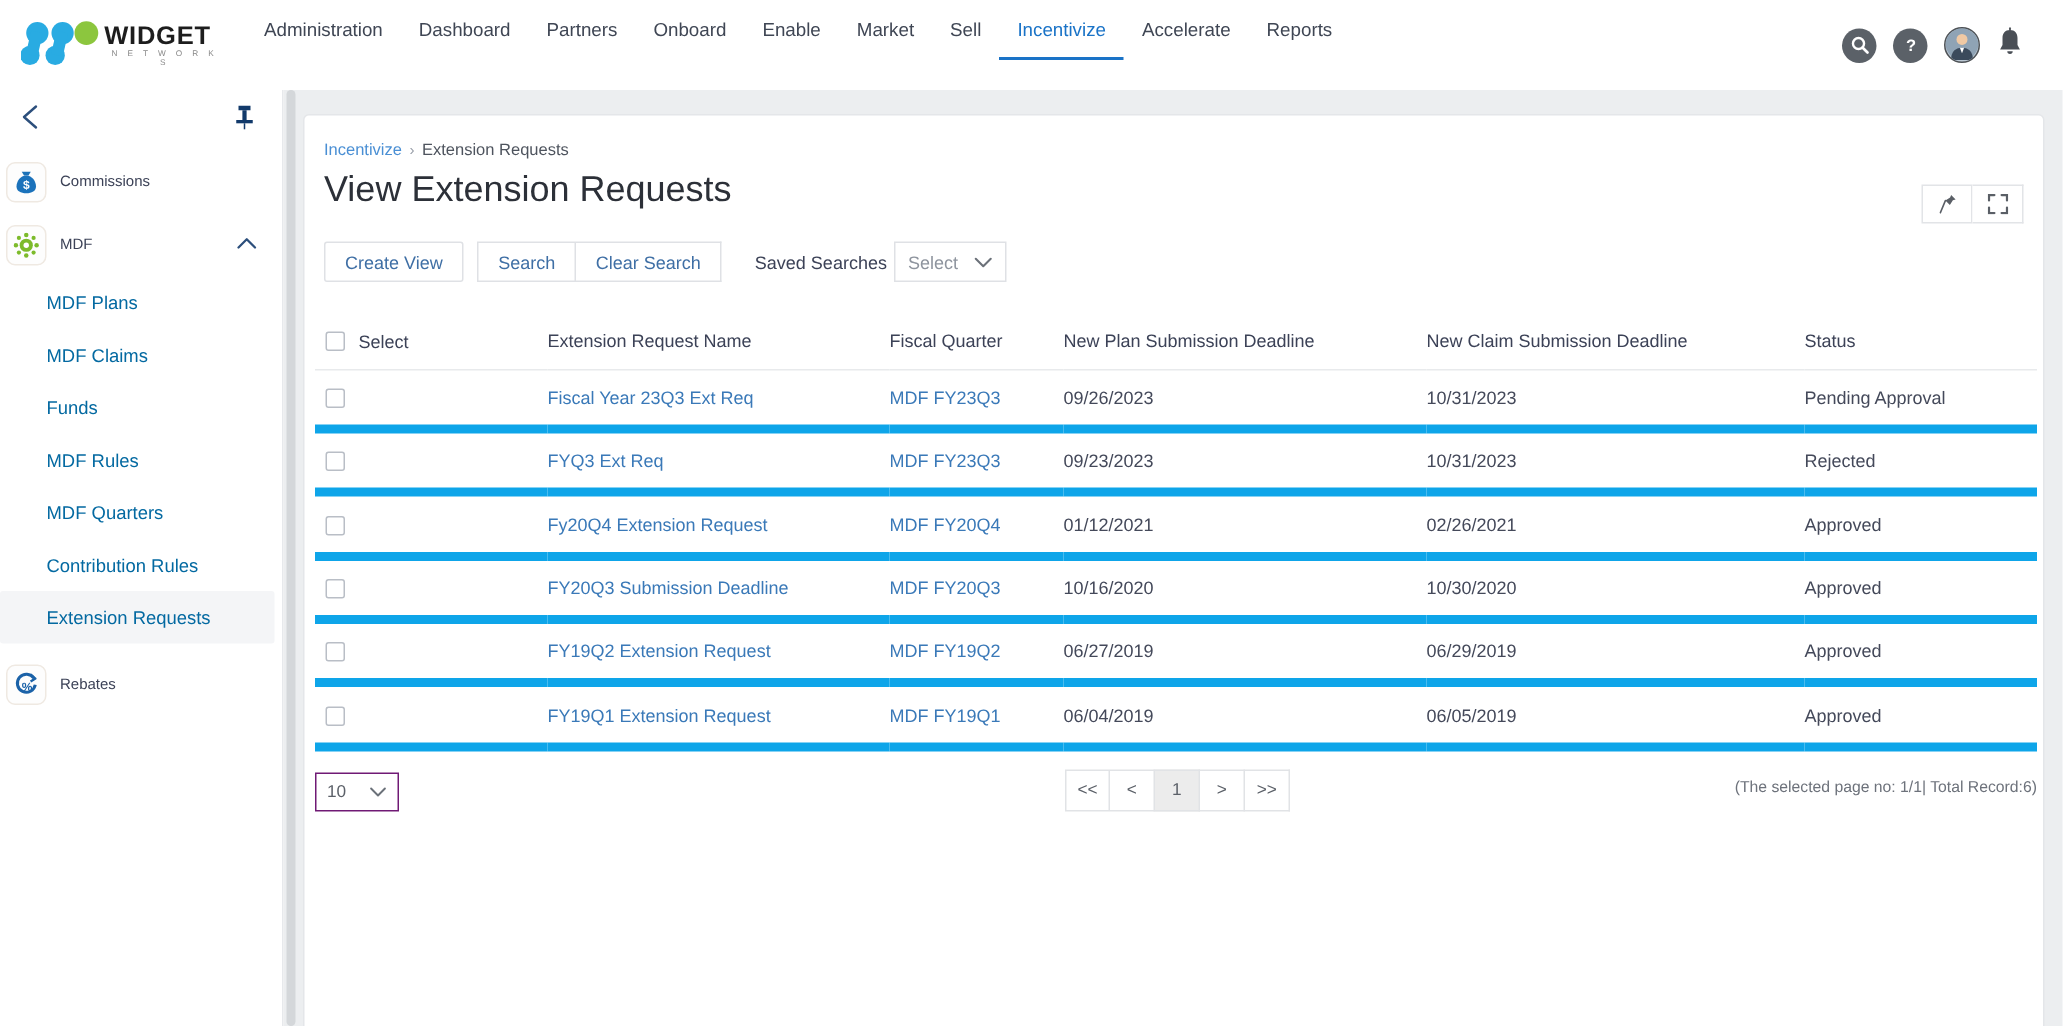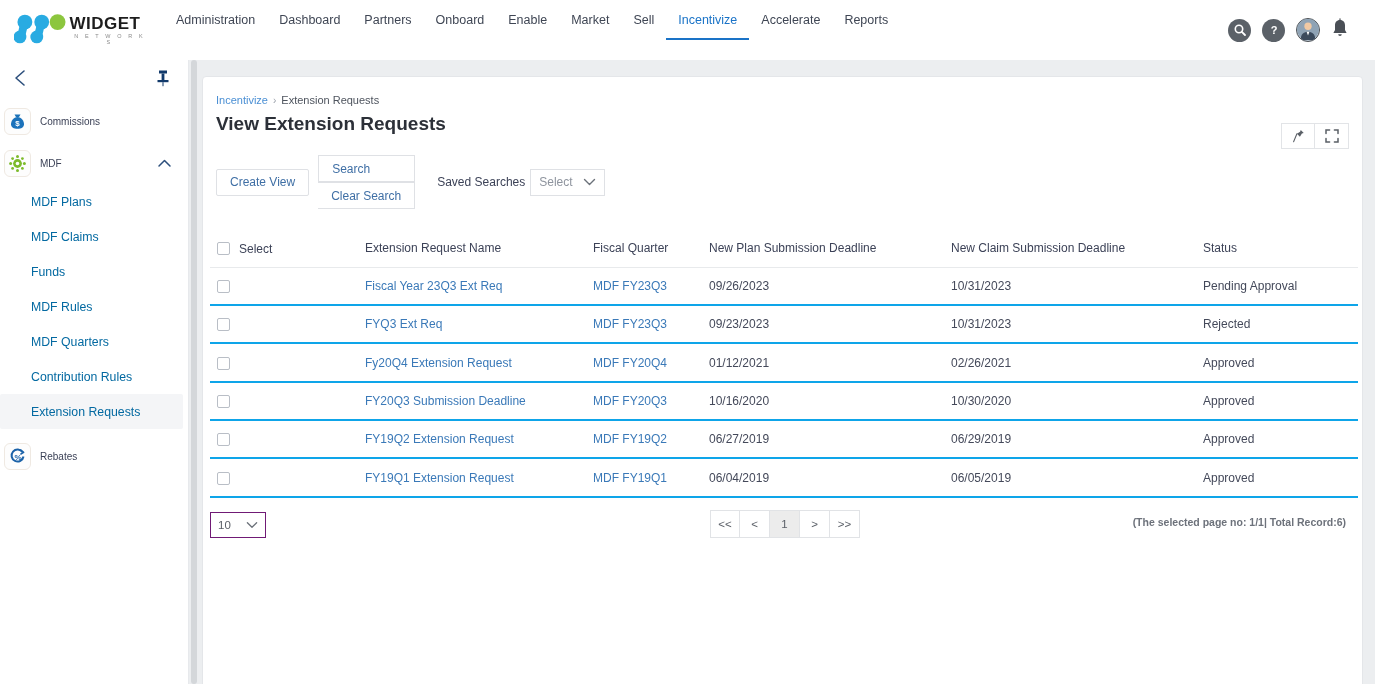--- a/index.html
+++ b/index.html
@@ -125,21 +125,21 @@
     border: 1px solid #e4e6e9;
     border-radius: 4px;
   }
 
   .crumb { padding: 17px 0 0 13px; font-size: 11px; }
   .crumb a { color: #4a8fd4; text-decoration: none; cursor: pointer; }
   .crumb .sep { color: #9aa0aa; margin: 0 5px; font-size: 10px; }
   .crumb .cur { color: #4e545e; }
 
   .page-title {
-    padding: 7px 0 0 13px; font-size: 19px; color: #2c3038; font-weight: bold;
+    padding: 7px 0 0 13px; font-size: 24px; color: #2c3038; font-weight: normal;
   }
 
   .card-actions {
     position: absolute; top: 46px; right: 13px;
     display: flex;
   }
   .ca-btn {
     width: 34px; height: 26px; border: 1px solid #e2e4e7;
     background: #fff; display: flex; align-items: center; justify-content: center;
     cursor: pointer;
@@ -150,41 +150,41 @@
     display: flex; align-items: center;
     padding: 20px 0 0 13px;
   }
   .btn {
     height: 27px; padding: 0 13px;
     border: 1px solid #dfe1e5; background: #fff;
     font-size: 12px; color: #3f6fa5; cursor: pointer;
     display: flex; align-items: center; border-radius: 2px;
     font-family: "Liberation Sans", sans-serif;
   }
-  .btn-group { display: flex; margin-left: 9px; flex-direction: column; }
+  .btn-group { display: flex; margin-left: 9px; }
   .btn-group .btn { border-radius: 0; }
   .btn-group .btn + .btn { border-left: none; }
   .saved-label { margin-left: 22px; font-size: 12px; color: #3c4257; }
   .select-box {
     margin-left: 5px; height: 27px; width: 75px;
     border: 1px solid #dfe1e5; background: #fff;
     display: flex; align-items: center; justify-content: space-between;
     padding: 0 8px; font-size: 12px; color: #8e949e; cursor: pointer;
   }
 
   
   table { width: 1148px; margin: 26px 0 0 7px; border-collapse: collapse; }
   thead th {
     text-align: left; font-size: 12px; font-weight: normal;
     color: #3c4257; padding: 6px 0 11px 0;
     border-bottom: 1px solid #e8eaec;
   }
   tbody td {
     font-size: 12px; color: #44495a; padding: 11px 0;
-    border-bottom: 2px solid #0ea5e9;
+    border-bottom: 6px solid #0ea5e9;
   }
   .c-sel   { width: 155px; padding-left: 7px !important; }
   .c-name  { width: 228px; }
   .c-fq    { width: 116px; }
   .c-plan  { width: 242px; }
   .c-claim { width: 252px; }
   .c-stat  { width: 155px; }
   .lnk { color: #3a79b8; cursor: pointer; }
   .chk {
     width: 13px; height: 13px; border: 1px solid #b9bec6;
@@ -205,22 +205,22 @@
   }
   .pager { position: absolute; left: 500px; top: 12px; display: flex; }
   .pg {
     min-width: 30px; height: 28px; border: 1px solid #e1e3e6;
     background: #fff; display: flex; align-items: center; justify-content: center;
     font-size: 11.5px; color: #5b6068; cursor: pointer; padding: 0 7px;
   }
   .pg + .pg { border-left: none; }
   .pg.cur { background: #ececec; }
   .rec-info {
-    position: absolute; right: 12px; top: 18px;
-    font-size: 10.5px; color: #6d727b; font-weight: bold;
+    position: absolute; right: 0; top: 18px;
+    font-size: 10.5px; color: #6d727b;
   }
 </style>
 </head>
 <body>
 
 <div class="topbar">
 
   <div class="logo-wrap">
     <svg class="logo-mark" viewBox="0 0 54 34">
       <circle cx="11" cy="9" r="7.5" fill="#29abe2"></circle>

